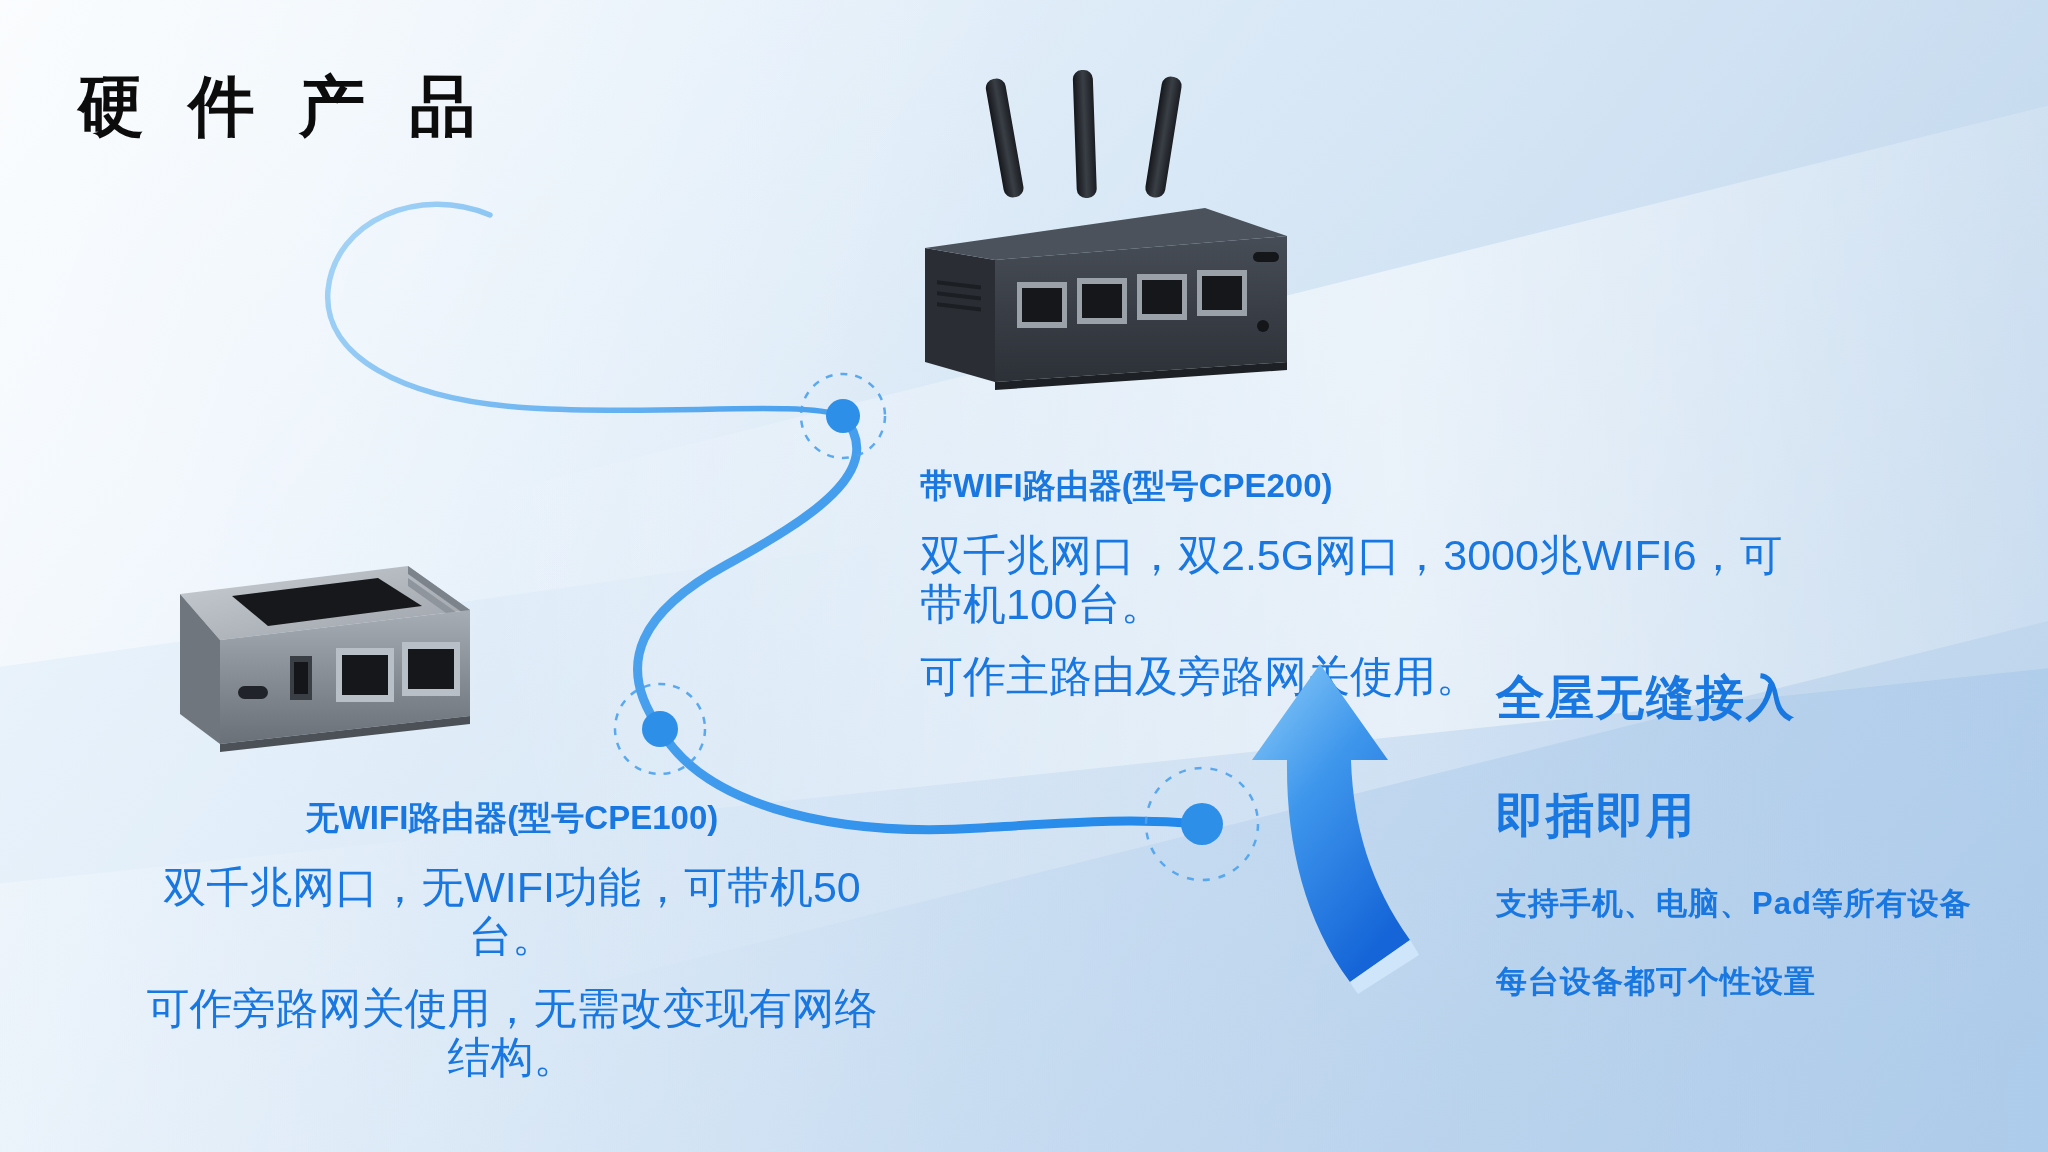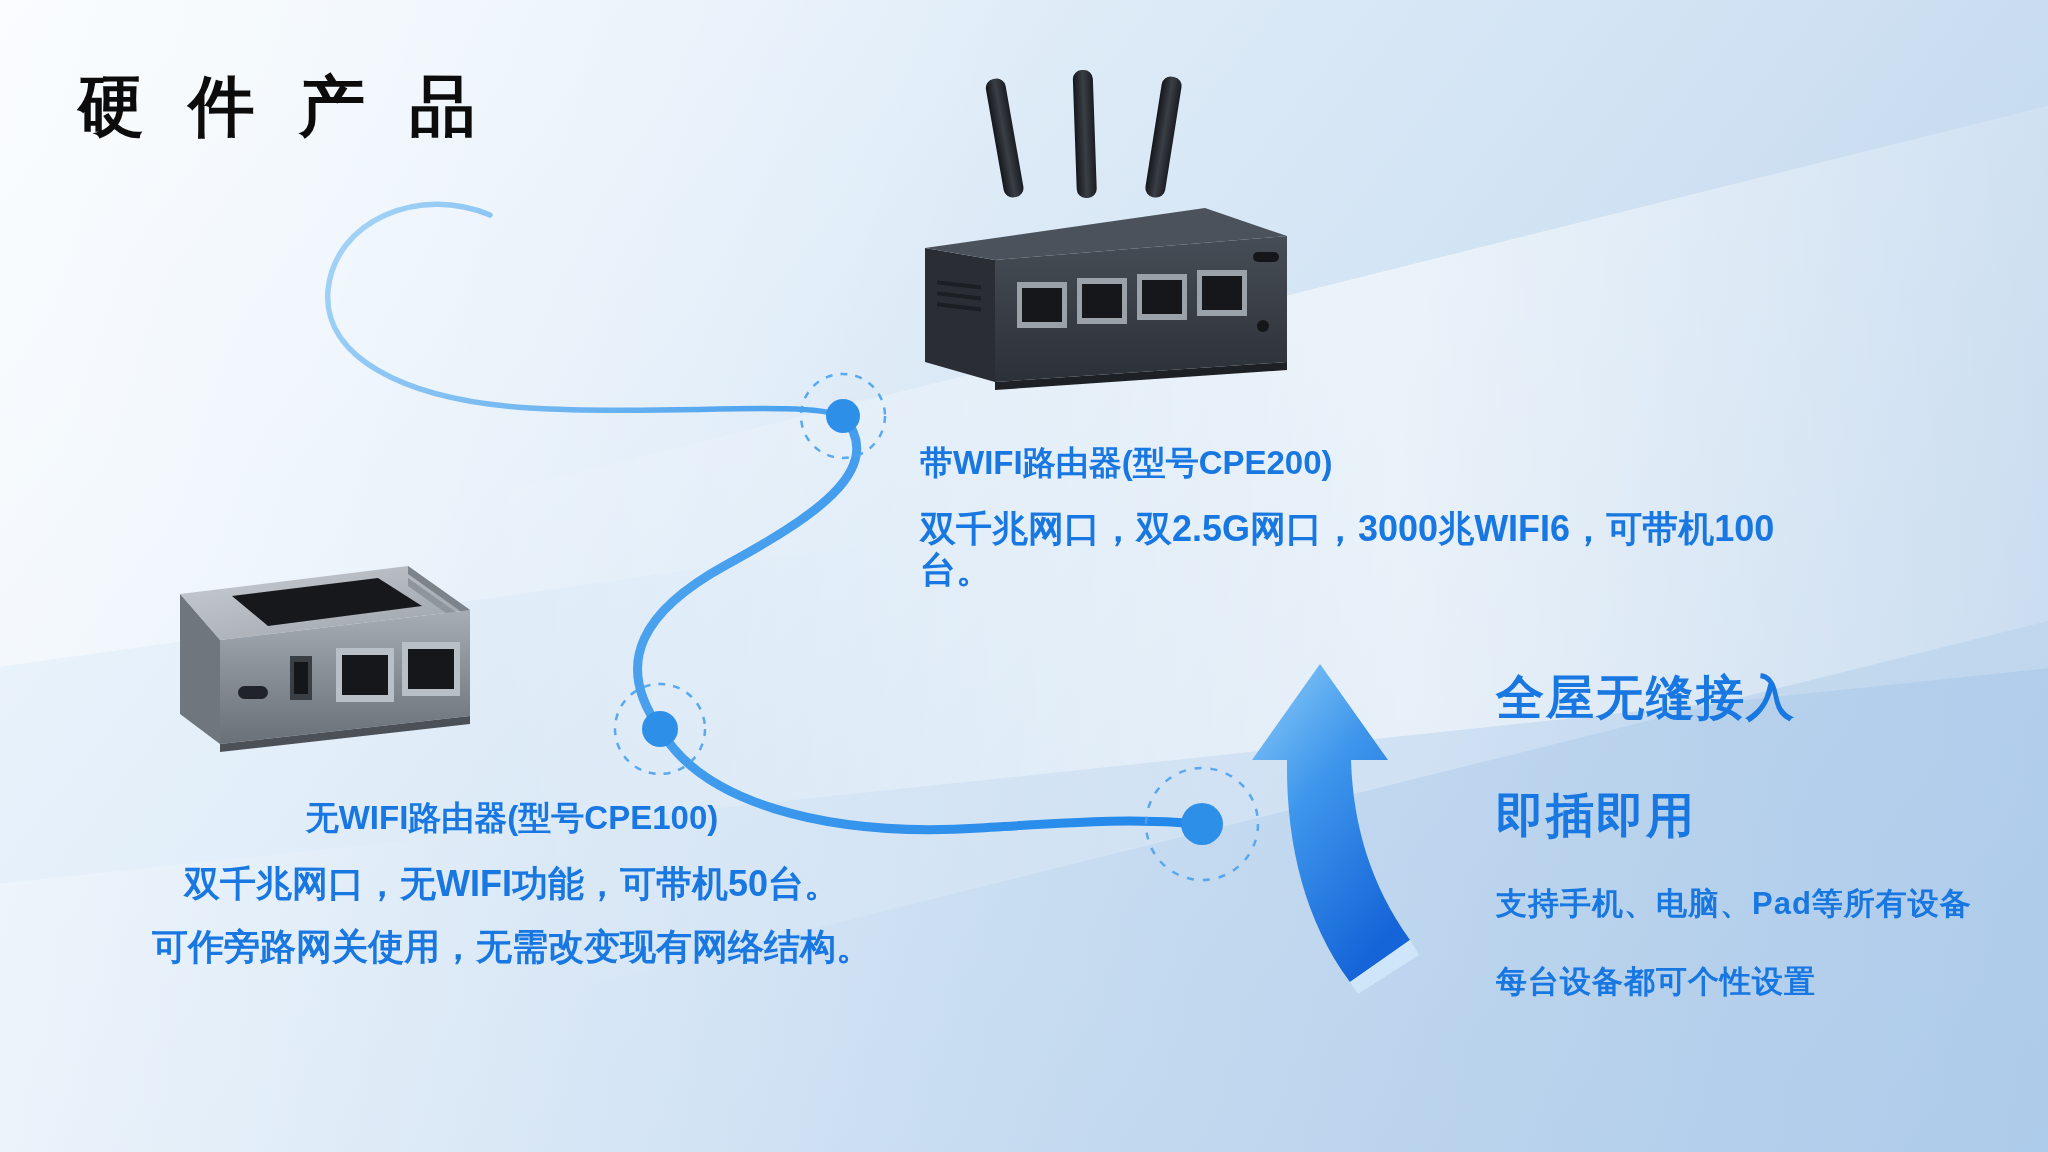--- a/index.html
+++ b/index.html
@@ -43,24 +43,24 @@
     font-family: Liberation Serif, serif;
   }
 
   .connector-svg { position: absolute; left: 0; top: 0; }
 
   .router-img { position: absolute; }
   .router-200 { left: 895px; top: 70px; width: 430px; height: 330px; }
   .router-100 { left: 140px; top: 548px; width: 350px; height: 220px; }
 
   .text-block { position: absolute; color: #1877e0; }
-  .cpe200-text { left: 920px; top: 441px; width: 900px; }
+  .cpe200-text { left: 920px; top: 464px; width: 900px; }
   .cpe100-text { left: 132px; top: 796px; width: 760px; text-align: center; }
   .product-name { font-size: 33px; font-weight: 700; margin-bottom: 22px; }
-  .product-desc { font-size: 36px; font-weight: 700; margin-bottom: 22px; line-height: 1.15; }
+  .product-desc { font-size: 43px; font-weight: 400; margin-bottom: 22px; line-height: 1.15; }
 
   .arrow-wrap { position: absolute; left: 1238px; top: 656px; width: 200px; height: 340px; }
 
   .features { position: absolute; left: 1496px; top: 666px; width: 560px; color: #1877e0; }
   .feature-headline { font-size: 48px; font-weight: 800; margin-bottom: 54px; letter-spacing: 2px; }
   .feature-headline.second { margin-bottom: 35px; }
   .feature-detail { font-size: 31px; font-weight: 700; margin-bottom: 36px; letter-spacing: 1px; }
 </style>
 </head>
 <body>
@@ -193,20 +193,21 @@
             <rect x="6" y="7" width="46" height="40" fill="#15171b"></rect>
         </g>
       </g>
       <polygon points="80,196 330,168 330,176 80,204" fill="#4c5158"></polygon>
     </svg>
   </div>
 
   <div class="text-block cpe200-text">
     <div class="product-name">带WIFI路由器(型号CPE200)</div>
     <div class="product-desc">双千兆网口，双2.5G网口，3000兆WIFI6，可带机100台。</div>
+    <div class="product-desc">可作主路由及旁路网关使用。</div>
   </div>
 
   <div class="text-block cpe100-text">
     <div class="product-name">无WIFI路由器(型号CPE100)</div>
     <div class="product-desc">双千兆网口，无WIFI功能，可带机50台。</div>
     <div class="product-desc">可作旁路网关使用，无需改变现有网络结构。</div>
   </div>
 
   <div class="arrow-wrap">
     <svg width="200" height="340" viewBox="0 0 200 340">

